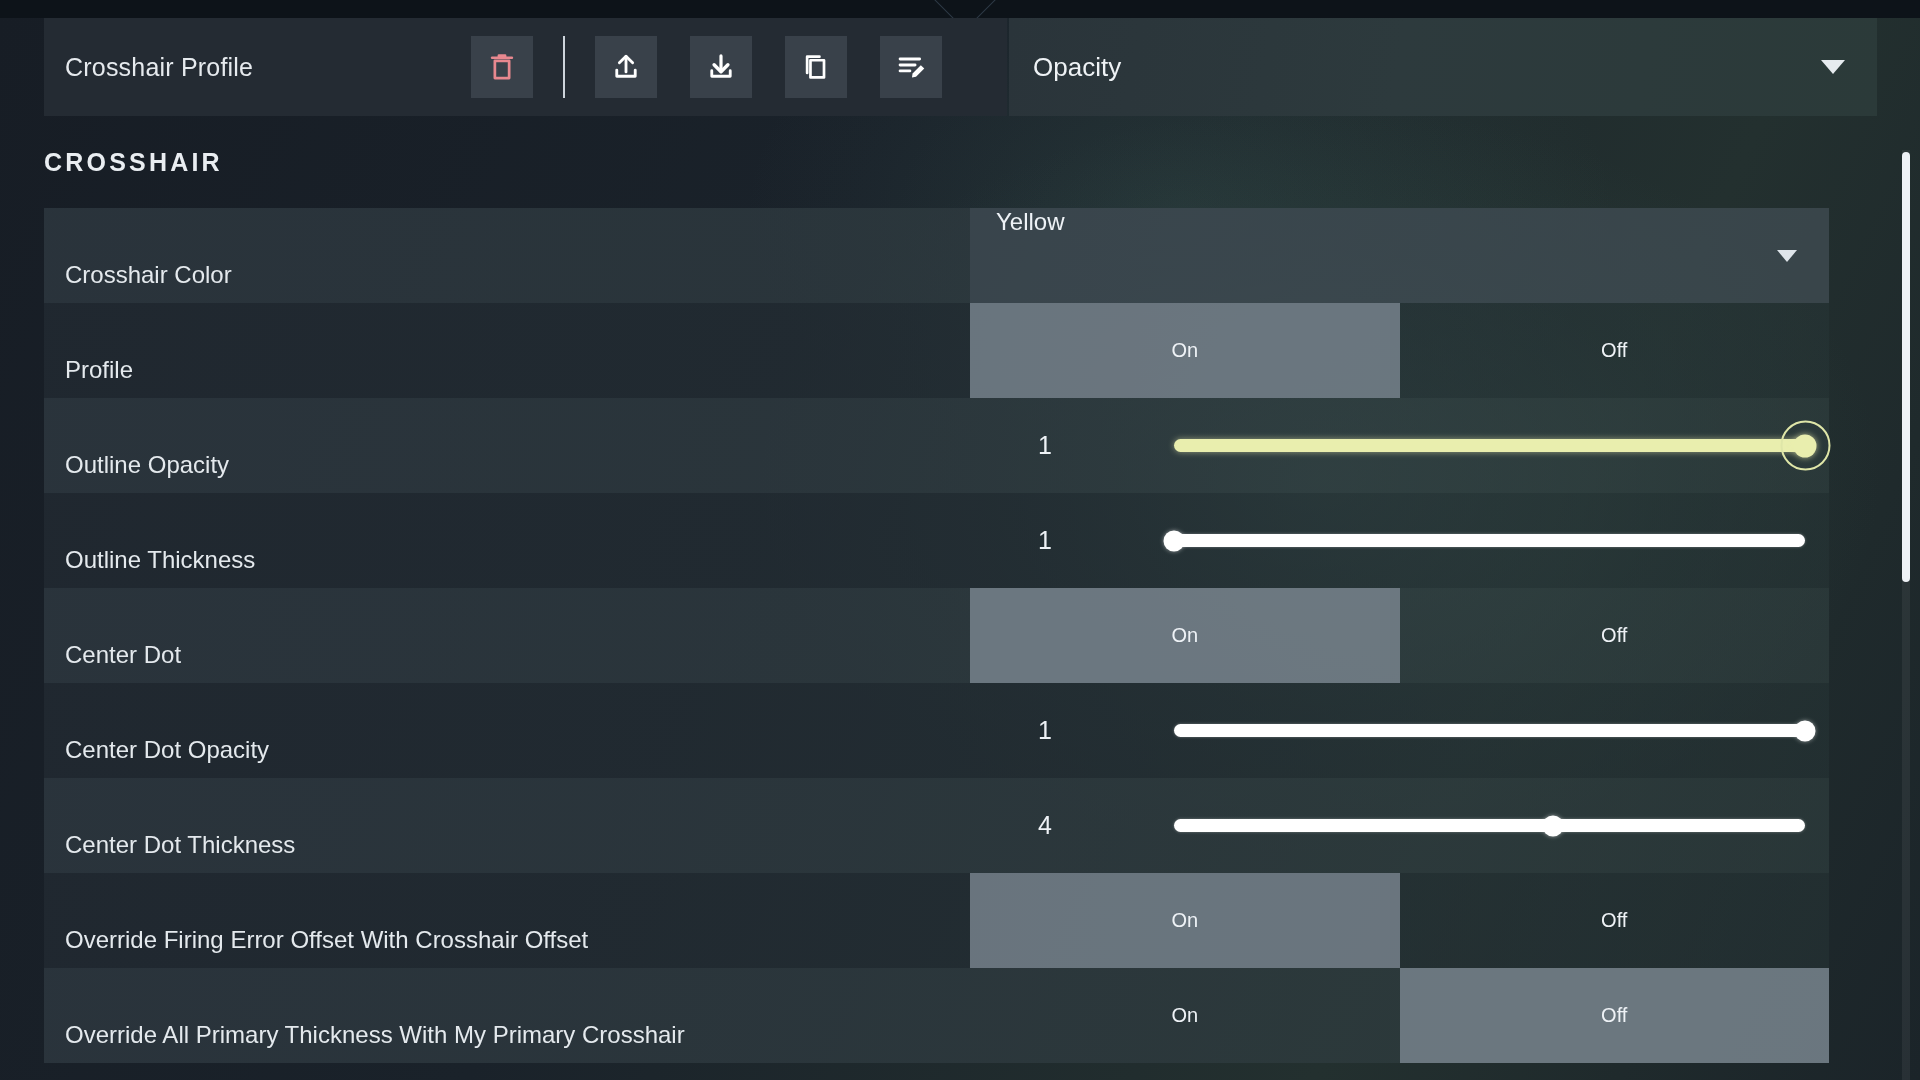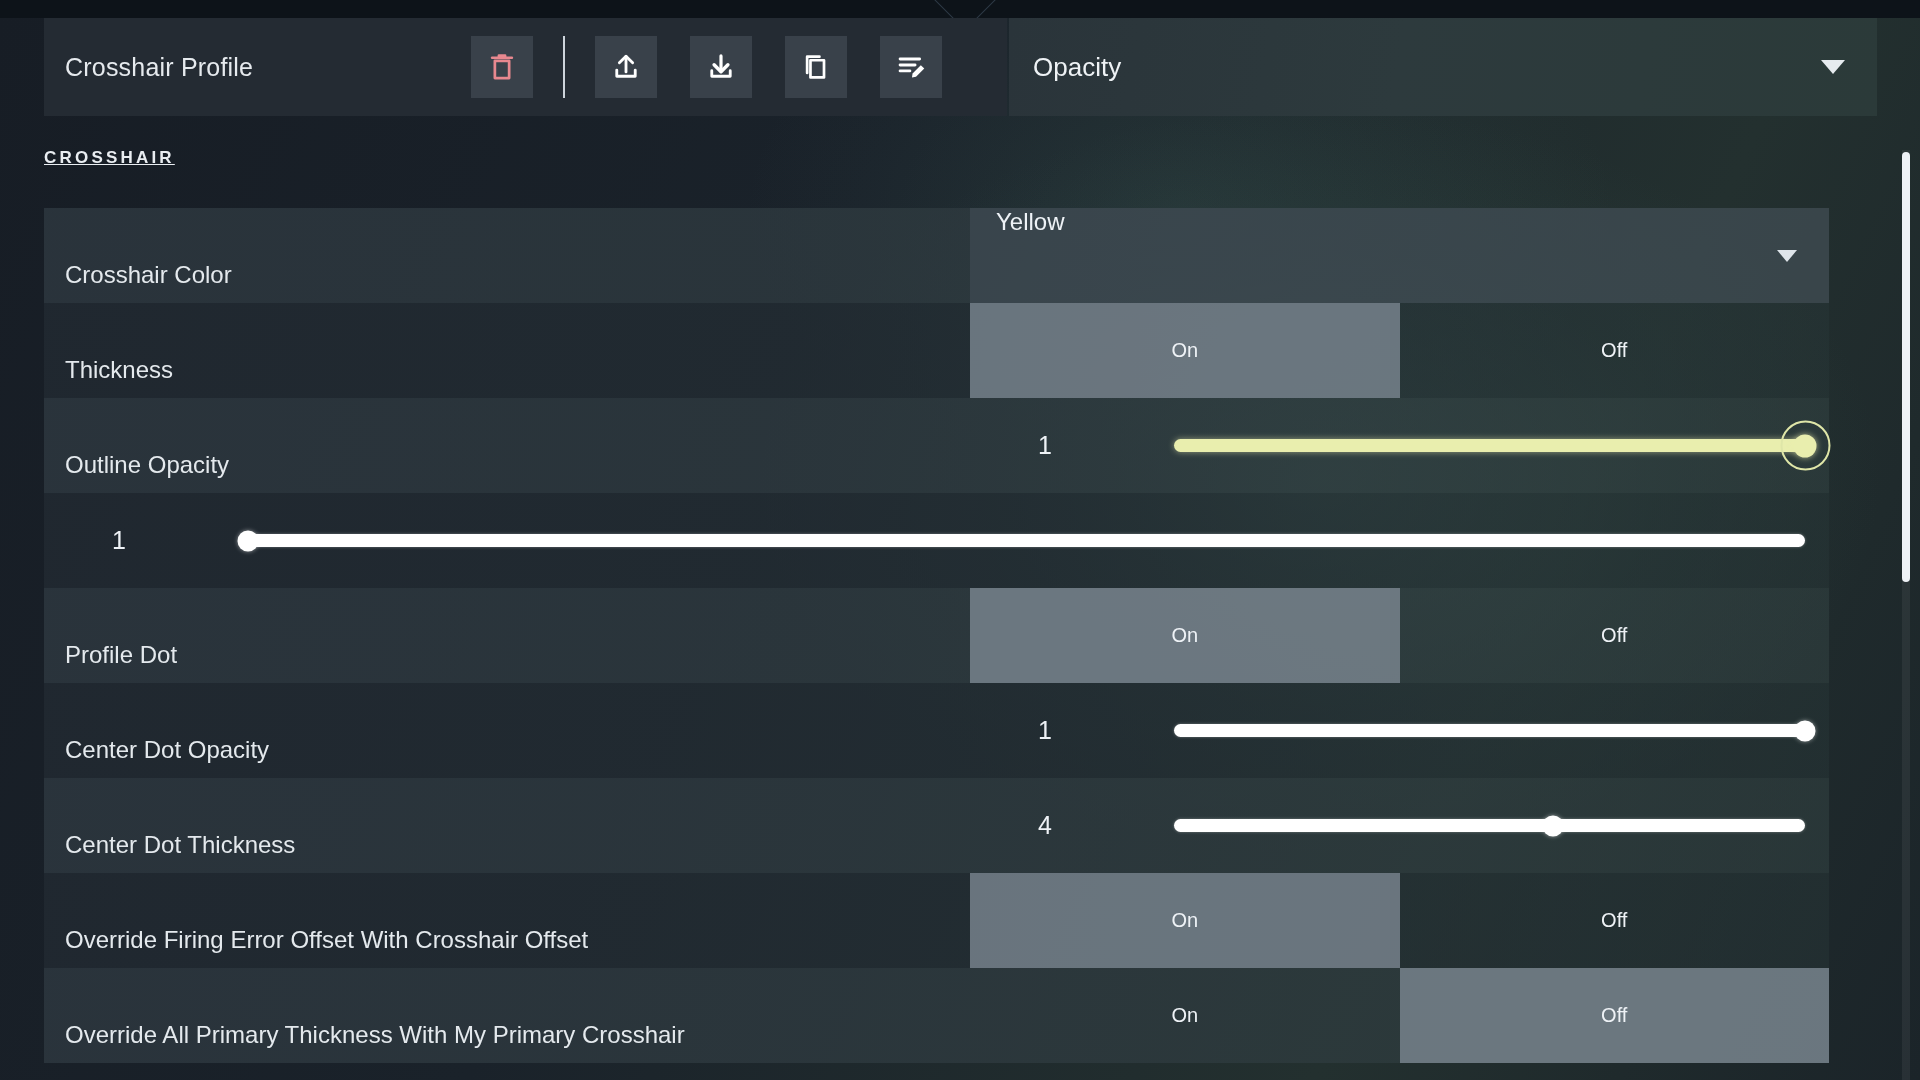--- a/index.html
+++ b/index.html
@@ -119,25 +119,24 @@
     border-left: 12px solid transparent;
     border-right: 12px solid transparent;
     border-top: 14px solid #e6ebef;
   }
 
   
   .section-header {
     position: absolute;
     left: 44px;
     top: 148px;
-    font-size: 17px;
+    font-size: 25px;
     font-weight: bold;
     letter-spacing: 3.2px;
     color: #e9edf1;
-    text-decoration: underline;
   }
 
   
   .settings {
     position: absolute;
     left: 44px;
     top: 208px;
     width: 1785px;
   }
   .row {
@@ -369,21 +368,21 @@
       <div class="row odd">
         <div class="row-label">Crosshair Color</div>
         <div class="row-control">
           <div class="ctl-dropdown">
             <span class="dd-text">Yellow</span>
             <span class="dd-caret"></span>
           </div>
         </div>
       </div>
       <div class="row even">
-        <div class="row-label">Thickness</div>
+        <div class="row-label">Profile</div>
         <div class="row-control">
           <div class="ctl-toggle">
             <div class="seg active">On</div>
             <div class="seg">Off</div>
           </div>
         </div>
       </div>
       <div class="row odd">
         <div class="row-label">Outline Opacity</div>
         <div class="row-control">
@@ -391,33 +390,34 @@
             <div class="slider-value">1</div>
             <div class="track-wrap">
               <div class="track">
                 <div class="knob" style="left: 100%;"></div>
               </div>
             </div>
           </div>
         </div>
       </div>
       <div class="row even">
+        <div class="row-label">Outline Thickness</div>
         <div class="row-control">
           <div class="ctl-slider">
             <div class="slider-value">1</div>
             <div class="track-wrap">
               <div class="track">
                 <div class="knob" style="left: 0%;"></div>
               </div>
             </div>
           </div>
         </div>
       </div>
       <div class="row odd">
-        <div class="row-label">Profile Dot</div>
+        <div class="row-label">Center Dot</div>
         <div class="row-control">
           <div class="ctl-toggle">
             <div class="seg active">On</div>
             <div class="seg">Off</div>
           </div>
         </div>
       </div>
       <div class="row even">
         <div class="row-label">Center Dot Opacity</div>
         <div class="row-control">

